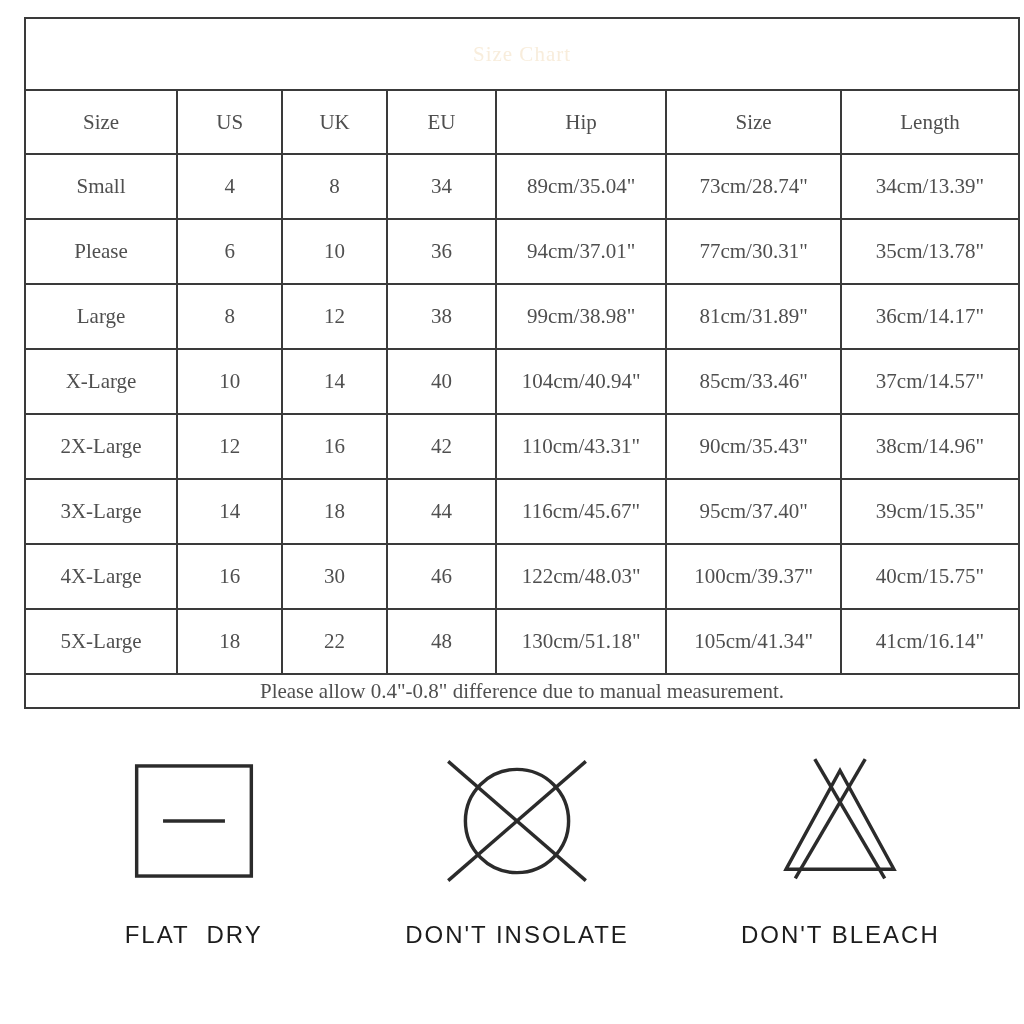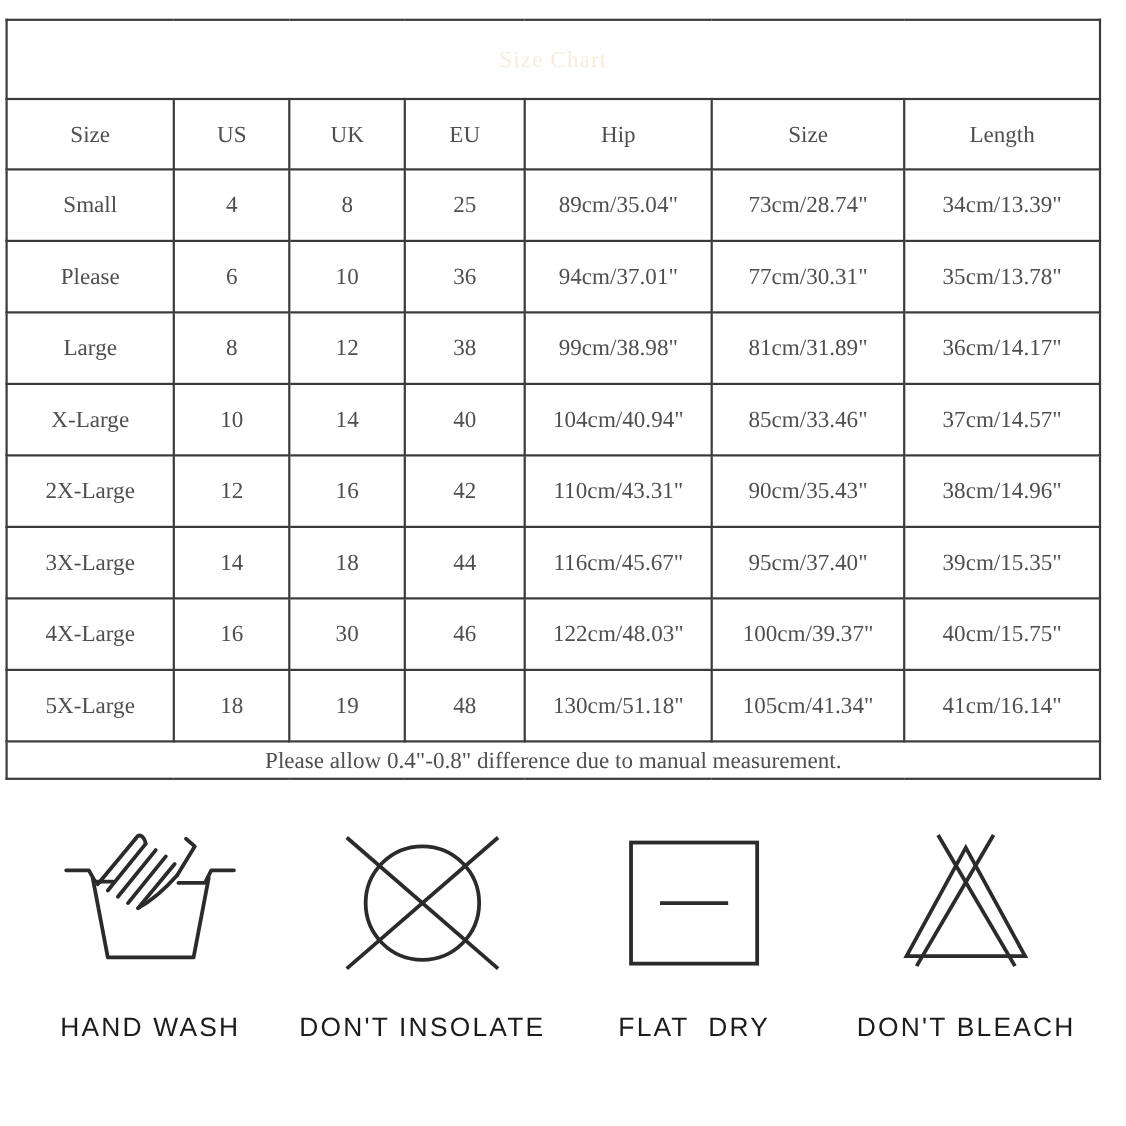--- a/index.html
+++ b/index.html
@@ -1,21 +1,21 @@
 <!DOCTYPE html>
 <html><head>
 <meta charset="utf-8">
 <style>
   html,body{margin:0;padding:0;}
   body{
     width:1024px;height:1024px;background:#ffffff;
     font-family:"Liberation Serif", serif;
     overflow:hidden;
   }
-  .wrap{padding:17px 14px 0 5px;}
+  .wrap{padding:17px 14px 0 24px;}
   table.size-table{
     width:996px;border-collapse:collapse;table-layout:fixed;
     color:#4f4f4f;
   }
   table.size-table th, table.size-table td{
     border:2px solid #3a3a3a;
     text-align:center;vertical-align:middle;
     font-weight:normal;font-size:21px;background:#ffffff;
     padding:0;
   }
@@ -68,21 +68,21 @@
         <th>Hip</th>
         <th>Size</th>
         <th>Length</th>
       </tr>
     </thead>
     <tbody>
       <tr>
         <td class="gray">Small</td>
         <td>4</td>
         <td>8</td>
-        <td>25</td>
+        <td>34</td>
         <td>89cm/35.04"</td>
         <td>73cm/28.74"</td>
         <td>34cm/13.39"</td>
       </tr>
       <tr>
         <td class="gray">Please</td>
         <td>6</td>
         <td>10</td>
         <td>36</td>
         <td>94cm/37.01"</td>
@@ -130,76 +130,56 @@
         <td>16</td>
         <td class="gray">30</td>
         <td>46</td>
         <td class="gray">122cm/48.03"</td>
         <td>100cm/39.37"</td>
         <td class="gray">40cm/15.75"</td>
       </tr>
       <tr>
         <td class="gray">5X-Large</td>
         <td>18</td>
-        <td class="gray">19</td>
+        <td class="gray">22</td>
         <td>48</td>
         <td class="gray">130cm/51.18"</td>
         <td>105cm/41.34"</td>
         <td class="gray">41cm/16.14"</td>
       </tr>
     </tbody>
     <tfoot>
       <tr>
         <td colspan="7" class="note-cell">Please allow 0.4"-0.8" difference due to manual measurement.</td>
       </tr>
     </tfoot>
   </table>
 
   <div class="care">
 
+
     <div class="care-item">
       <span class="care-icon">
-        <svg viewBox="0 0 150 120" stroke-linecap="round" stroke-linejoin="round">
-
-          <path d="M8 34 H26 L31 43 H45"></path>
-          <path d="M97 44 H118 L123 34 H141"></path>
-          <path d="M29 40 L41 103 H109 L121 40"></path>
-
-          <path d="M63 9 L33 45"></path>
-          <path d="M71 13 L41 50"></path>
-          <path d="M79 18 L49 55"></path>
-          <path d="M87 23 L57 60"></path>
-          <path d="M94 29 L65 64"></path>
-          <path d="M63 9 C66 4 70 7 71 13"></path>
-          <path d="M65 64 Q80 56 96 38"></path>
-          <path d="M96 38 L110 15 L103 9"></path>
+        <svg viewBox="0 0 150 120">
+          <rect x="25" y="12" width="100" height="96"></rect>
+          <line x1="48" y1="60" x2="102" y2="60"></line>
         </svg>
       </span>
-      <span class="care-label">HAND WASH</span>
+      <span class="care-label">FLAT  DRY</span>
     </div>
 
     <div class="care-item">
       <span class="care-icon">
         <svg viewBox="0 0 150 120">
           <circle cx="75" cy="60" r="45"></circle>
           <line x1="15" y1="8" x2="135" y2="112"></line>
           <line x1="135" y1="8" x2="15" y2="112"></line>
         </svg>
       </span>
       <span class="care-label">DON'T INSOLATE</span>
-    </div>
-
-    <div class="care-item">
-      <span class="care-icon">
-        <svg viewBox="0 0 150 120">
-          <rect x="25" y="12" width="100" height="96"></rect>
-          <line x1="48" y1="60" x2="102" y2="60"></line>
-        </svg>
-      </span>
-      <span class="care-label">FLAT  DRY</span>
     </div>
 
     <div class="care-item">
       <span class="care-icon">
         <svg viewBox="0 0 150 120">
           <path d="M28 102 L75 16 L122 102 Z"></path>
           <line x1="53" y1="6" x2="114" y2="110"></line>
           <line x1="97" y1="6" x2="36" y2="110"></line>
         </svg>
       </span>

